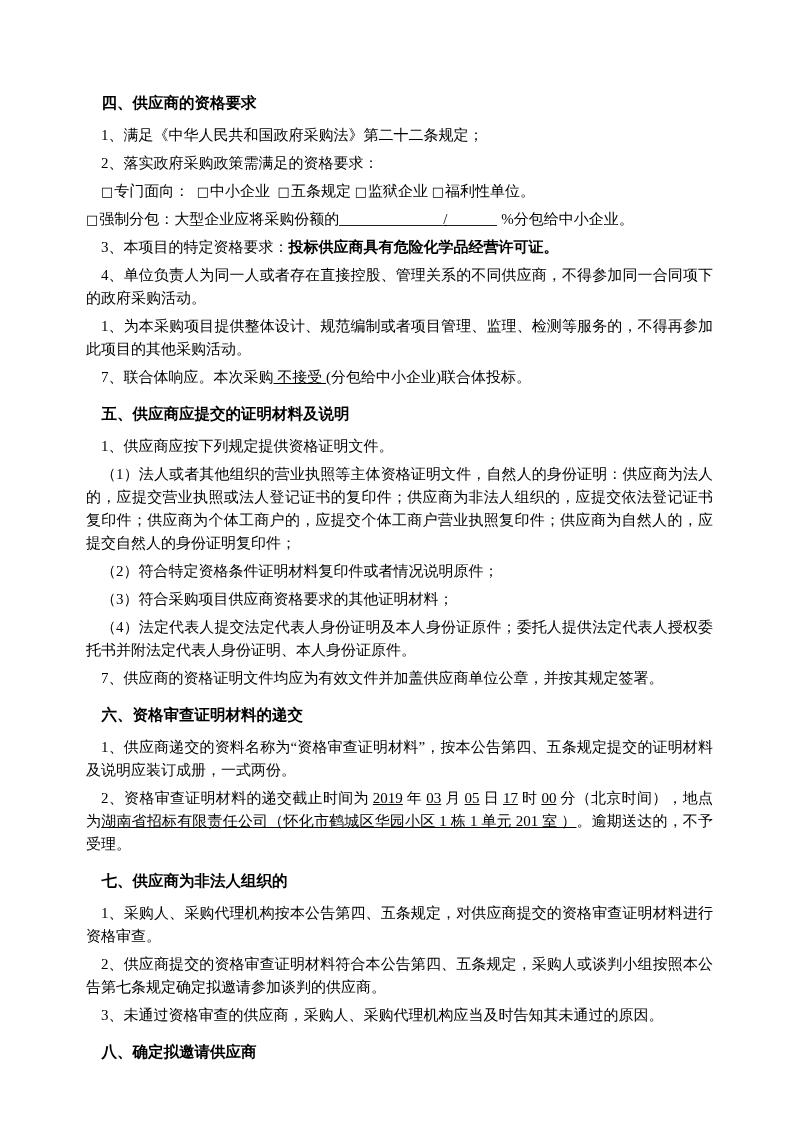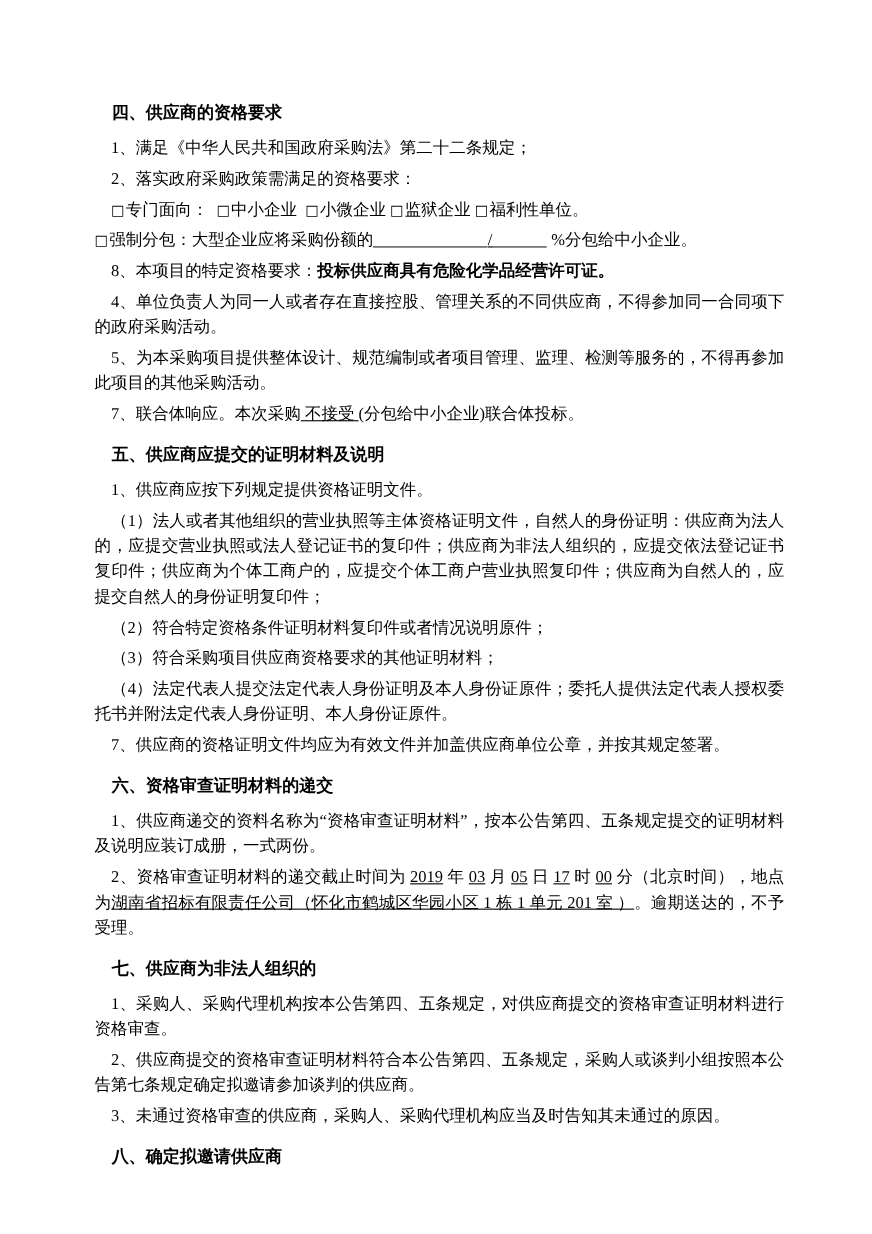--- a/index.html
+++ b/index.html
@@ -45,25 +45,25 @@
   }
 </style>
 </head>
 <body>
 
 <div class="page">
   <div class="doc" id="doc">
       <div class="heading">四、供应商的资格要求</div>
       <p><span>1、满足《中华人民共和国政府采购法》第二十二条规定；</span></p>
       <p><span>2、落实政府采购政策需满足的资格要求：</span></p>
-      <p><span class="checkbox">□</span><span>专门面向：&nbsp;&nbsp;</span><span class="checkbox">□</span><span>中小企业&nbsp;&nbsp;</span><span class="checkbox">□</span><span>小微企业 </span><span class="checkbox">□</span><span>监狱企业 </span><span class="checkbox">□</span><span>福利性单位。</span></p>
+      <p><span class="checkbox">□</span><span>专门面向：&nbsp;&nbsp;</span><span class="checkbox">□</span><span>中小企业&nbsp;&nbsp;</span><span class="checkbox">□</span><span>五条规定 </span><span class="checkbox">□</span><span>监狱企业 </span><span class="checkbox">□</span><span>福利性单位。</span></p>
       <p class="flush"><span class="checkbox">□</span><span>强制分包：大型企业应将采购份额的</span><span class="blank" style="width: 104px;"></span><span class="u">/</span><span class="blank" style="width: 50px;"></span><span>&nbsp;%分包给中小企业。</span></p>
-      <p><span>8、本项目的特定资格要求：</span><span class="b">投标供应商具有危险化学品经营许可证。</span></p>
+      <p><span>3、本项目的特定资格要求：</span><span class="b">投标供应商具有危险化学品经营许可证。</span></p>
       <p><span>4、单位负责人为同一人或者存在直接控股、管理关系的不同供应商，不得参加同一合同项下的政府采购活动。</span></p>
-      <p><span>5、为本采购项目提供整体设计、规范编制或者项目管理、监理、检测等服务的，不得再参加此项目的其他采购活动。</span></p>
+      <p><span>1、为本采购项目提供整体设计、规范编制或者项目管理、监理、检测等服务的，不得再参加此项目的其他采购活动。</span></p>
       <p><span>7、联合体响应。本次采购</span><span class="u">&nbsp;不接受&nbsp;</span><span>(分包给中小企业)联合体投标。</span></p>
       <div class="heading">五、供应商应提交的证明材料及说明</div>
       <p><span>1、供应商应按下列规定提供资格证明文件。</span></p>
       <p><span>（1）法人或者其他组织的营业执照等主体资格证明文件，自然人的身份证明：供应商为法人的，应提交营业执照或法人登记证书的复印件；供应商为非法人组织的，应提交依法登记证书复印件；供应商为个体工商户的，应提交个体工商户营业执照复印件；供应商为自然人的，应提交自然人的身份证明复印件；</span></p>
       <p><span>（2）符合特定资格条件证明材料复印件或者情况说明原件；</span></p>
       <p><span>（3）符合采购项目供应商资格要求的其他证明材料；</span></p>
       <p><span>（4）法定代表人提交法定代表人身份证明及本人身份证原件；委托人提供法定代表人授权委托书并附法定代表人身份证明、本人身份证原件。</span></p>
       <p><span>7、供应商的资格证明文件均应为有效文件并加盖供应商单位公章，并按其规定签署。</span></p>
       <div class="heading">六、资格审查证明材料的递交</div>
       <p><span>1、供应商递交的资料名称为“资格审查证明材料”，按本公告第四、五条规定提交的证明材料及说明应装订成册，一式两份。</span></p>

